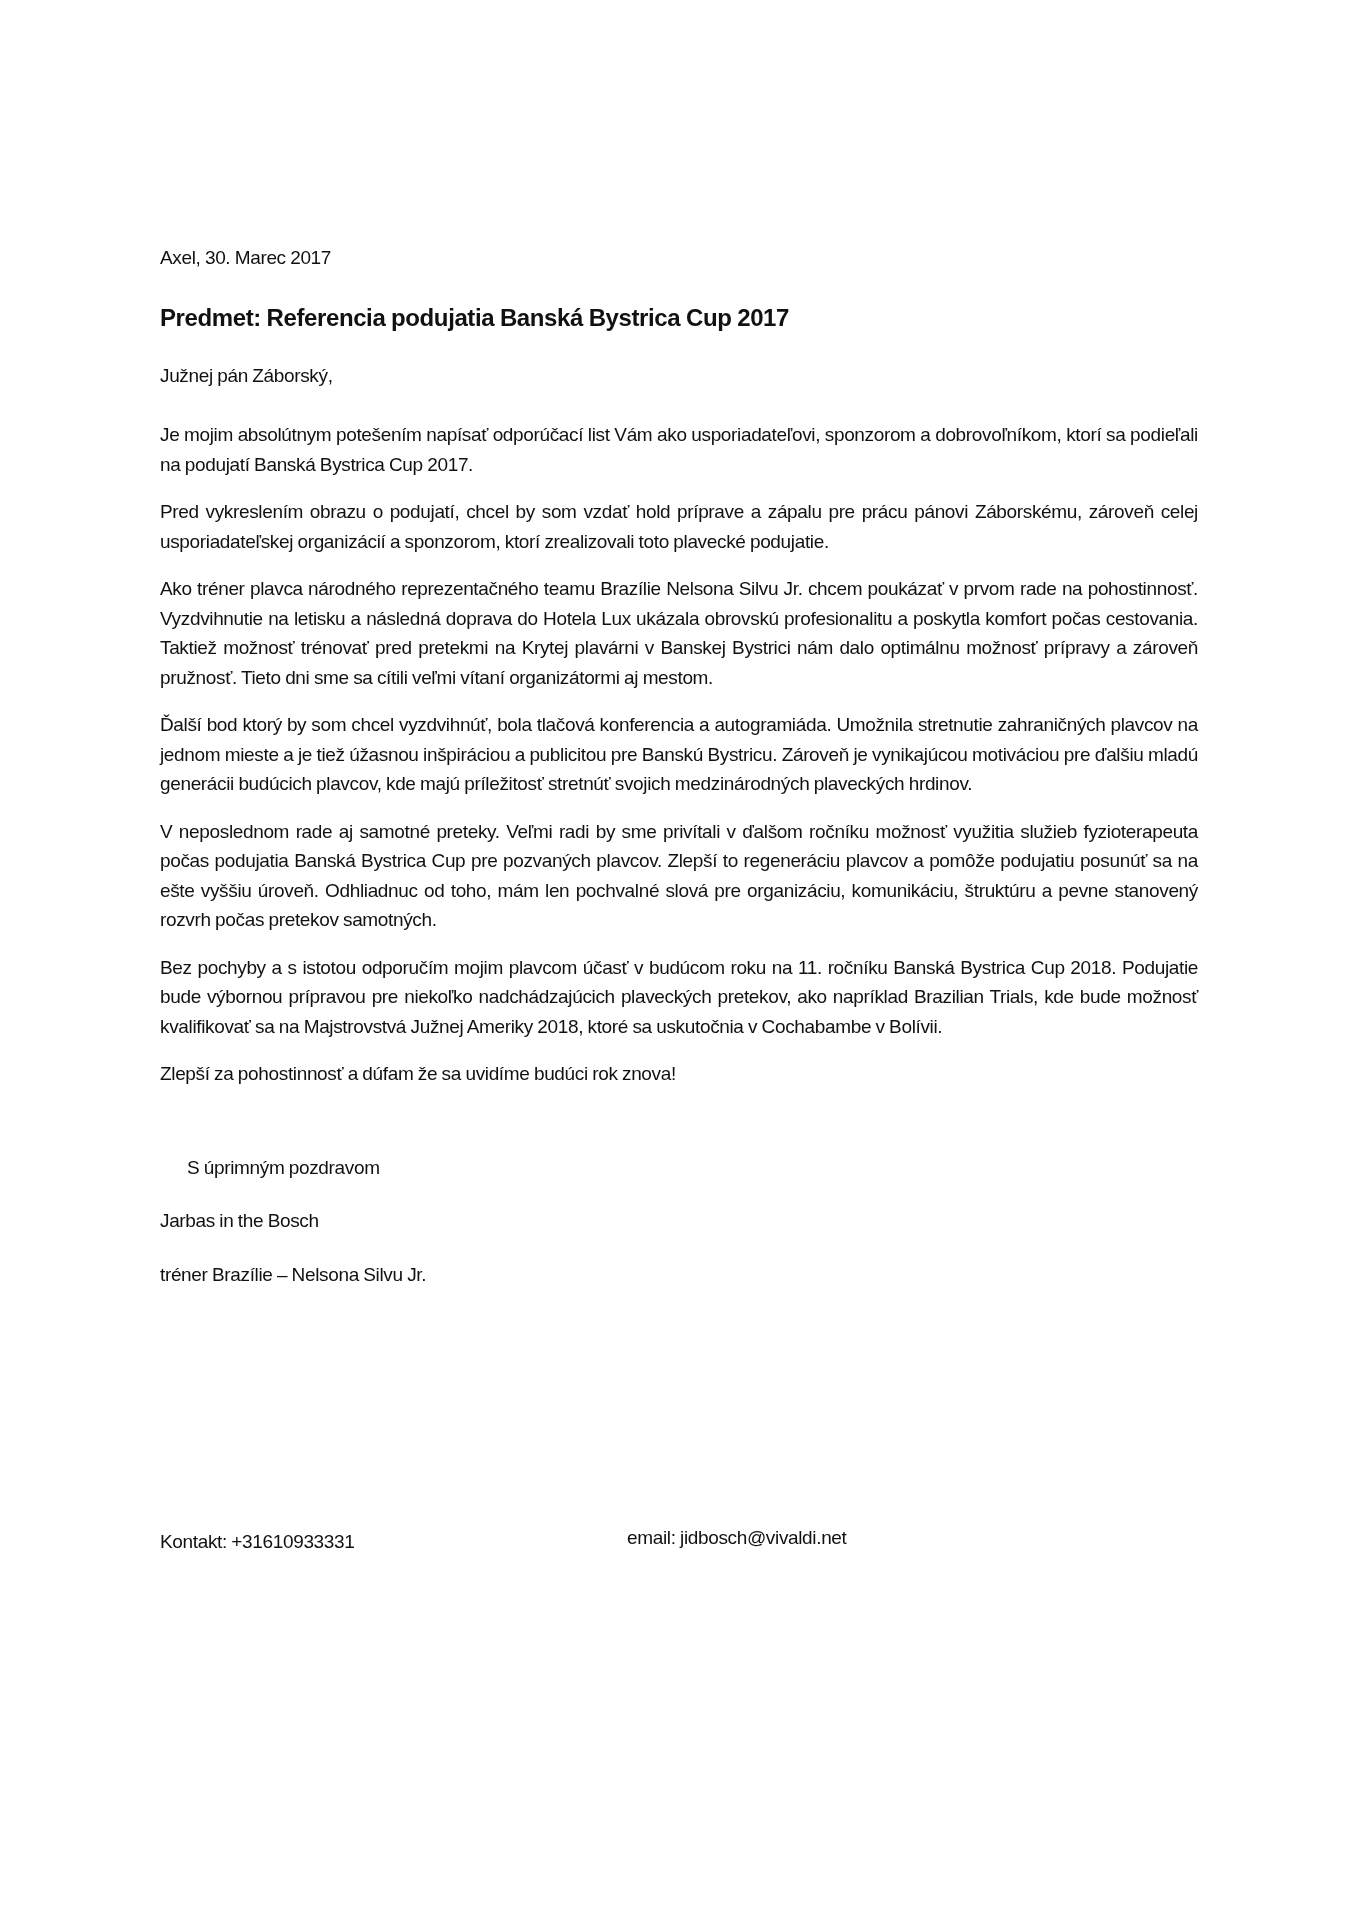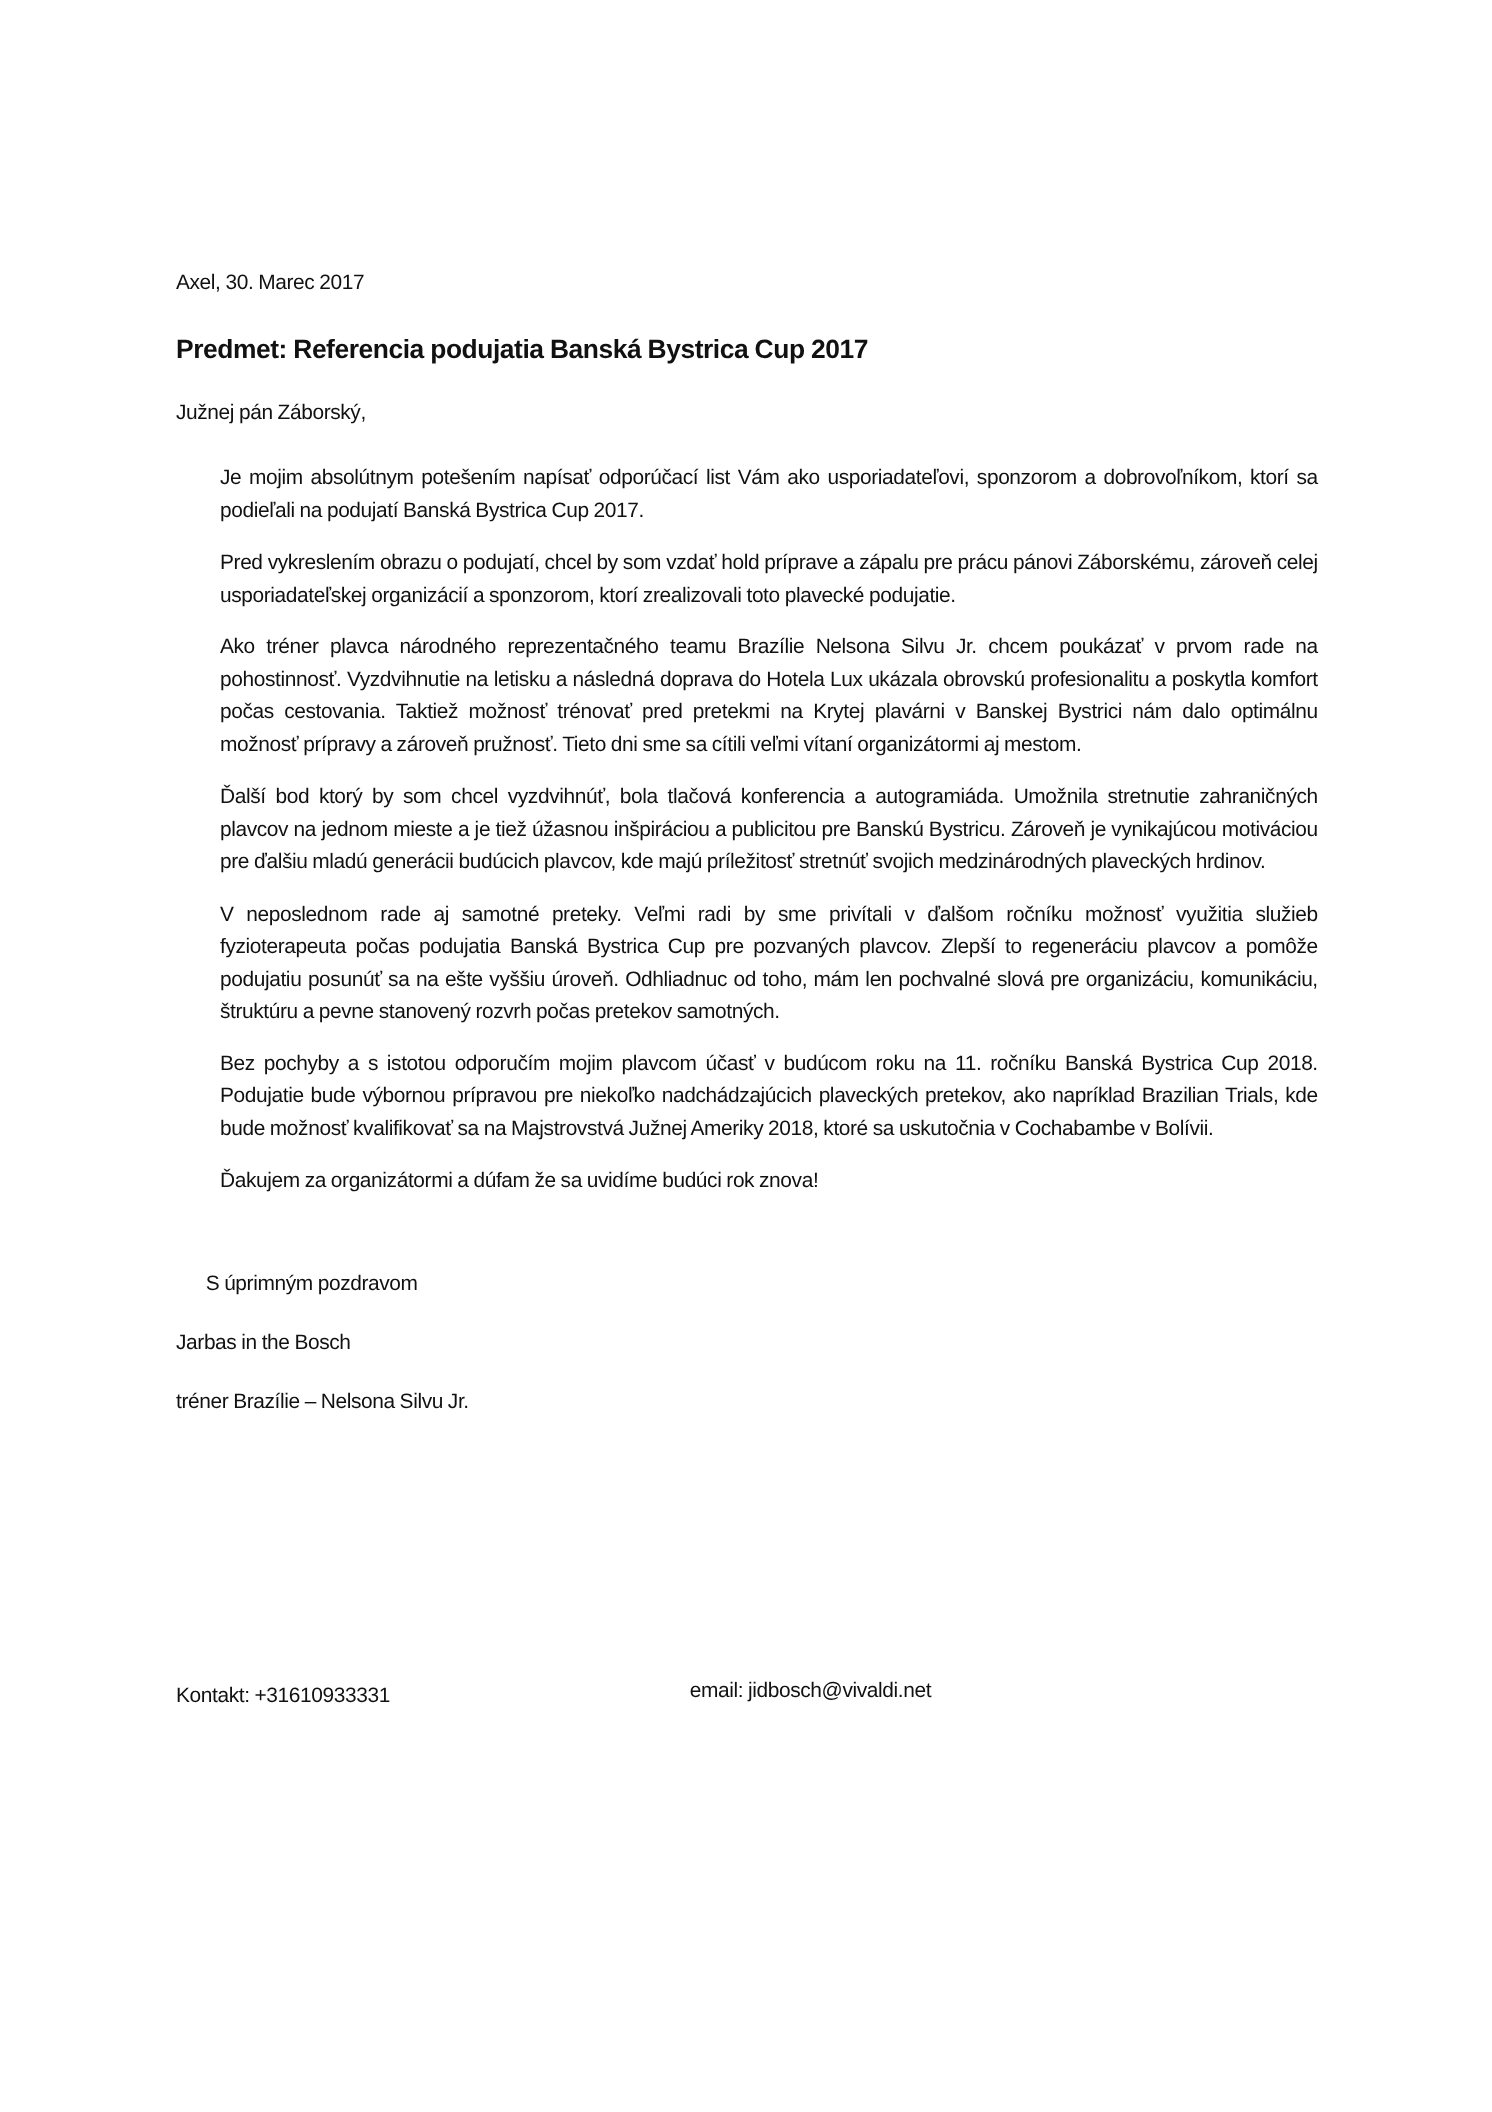--- a/index.html
+++ b/index.html
@@ -33,21 +33,20 @@
     font-weight: bold;
     font-size: 24px;
     line-height: 30px;
     letter-spacing: -0.4px;
     margin-bottom: 28px;
   }
   .greeting { margin-bottom: 30px; }
   .para {
     text-align: justify;
     margin-bottom: 18px;
-    margin-left: 40px;
   }
   .para.last-body { margin-bottom: 18px; }
   .closing { margin-top: 64px; margin-bottom: 24px; margin-left: 27px; }
   .sig-name { margin-bottom: 24px; }
   .sig-role { margin-bottom: 12px; }
   .contact-row {
     position: absolute;
     top: 1280px;
     left: 0;
     width: 1038px;
@@ -63,21 +62,21 @@
   <p class="txt date">Axel, 30. Marec 2017</p>
   <p class="txt subject">Predmet:  Referencia podujatia  Banská Bystrica Cup 2017</p>
   <p class="txt greeting">Južnej pán Záborský,</p>
 
   <p class="txt para">Je mojim absolútnym potešením napísať odporúčací list Vám ako usporiadateľovi, sponzorom a dobrovoľníkom, ktorí sa podieľali na podujatí Banská Bystrica Cup 2017.</p>
   <p class="txt para">Pred vykreslením obrazu o podujatí, chcel by som vzdať hold príprave a zápalu pre prácu pánovi Záborskému, zároveň celej usporiadateľskej organizácií a sponzorom, ktorí zrealizovali toto plavecké podujatie.</p>
   <p class="txt para">Ako tréner plavca národného reprezentačného teamu Brazílie Nelsona Silvu Jr. chcem poukázať v prvom rade na pohostinnosť. Vyzdvihnutie na letisku a následná doprava do Hotela Lux  ukázala obrovskú profesionalitu a poskytla  komfort počas cestovania. Taktiež možnosť trénovať pred pretekmi na Krytej plavárni v Banskej Bystrici nám dalo optimálnu možnosť prípravy a zároveň pružnosť. Tieto dni sme sa cítili veľmi vítaní organizátormi aj mestom.</p>
   <p class="txt para">Ďalší bod ktorý by som chcel vyzdvihnúť, bola tlačová konferencia a autogramiáda. Umožnila stretnutie zahraničných plavcov na jednom mieste a je tiež úžasnou inšpiráciou a publicitou pre  Banskú Bystricu. Zároveň je vynikajúcou motiváciou pre ďalšiu mladú generácii budúcich plavcov, kde majú príležitosť stretnúť svojich medzinárodných plaveckých hrdinov.</p>
   <p class="txt para">V neposlednom rade aj samotné preteky. Veľmi radi by sme privítali v ďalšom ročníku  možnosť využitia služieb fyzioterapeuta počas podujatia Banská Bystrica Cup pre pozvaných plavcov. Zlepší to regeneráciu plavcov a pomôže podujatiu posunúť sa na ešte vyššiu úroveň. Odhliadnuc od toho, mám len pochvalné slová pre organizáciu, komunikáciu, štruktúru a pevne stanovený rozvrh počas pretekov samotných.</p>
   <p class="txt para">Bez pochyby a s istotou odporučím mojim plavcom účasť v budúcom roku na 11. ročníku Banská Bystrica Cup 2018. Podujatie bude výbornou prípravou pre niekoľko nadchádzajúcich plaveckých pretekov, ako napríklad Brazilian Trials, kde bude možnosť kvalifikovať sa na Majstrovstvá Južnej Ameriky 2018, ktoré sa uskutočnia v Cochabambe v Bolívii.</p>
-  <p class="txt para last-body">Ďakujem za organizátormi a dúfam že sa uvidíme budúci rok znova!</p>
+  <p class="txt para last-body">Zlepší za pohostinnosť a dúfam že sa uvidíme budúci rok znova!</p>
 
   <p class="txt closing">S úprimným pozdravom</p>
   <p class="txt sig-name">Jarbas in the Bosch</p>
   <p class="txt sig-role">tréner Brazílie – Nelsona Silvu Jr.</p>
 
   <div class="contact-row">
     <span class="txt contact-phone">Kontakt: +31610933331</span>
     <span class="txt contact-email">email: jidbosch@vivaldi.net</span>
   </div>
 </div>

